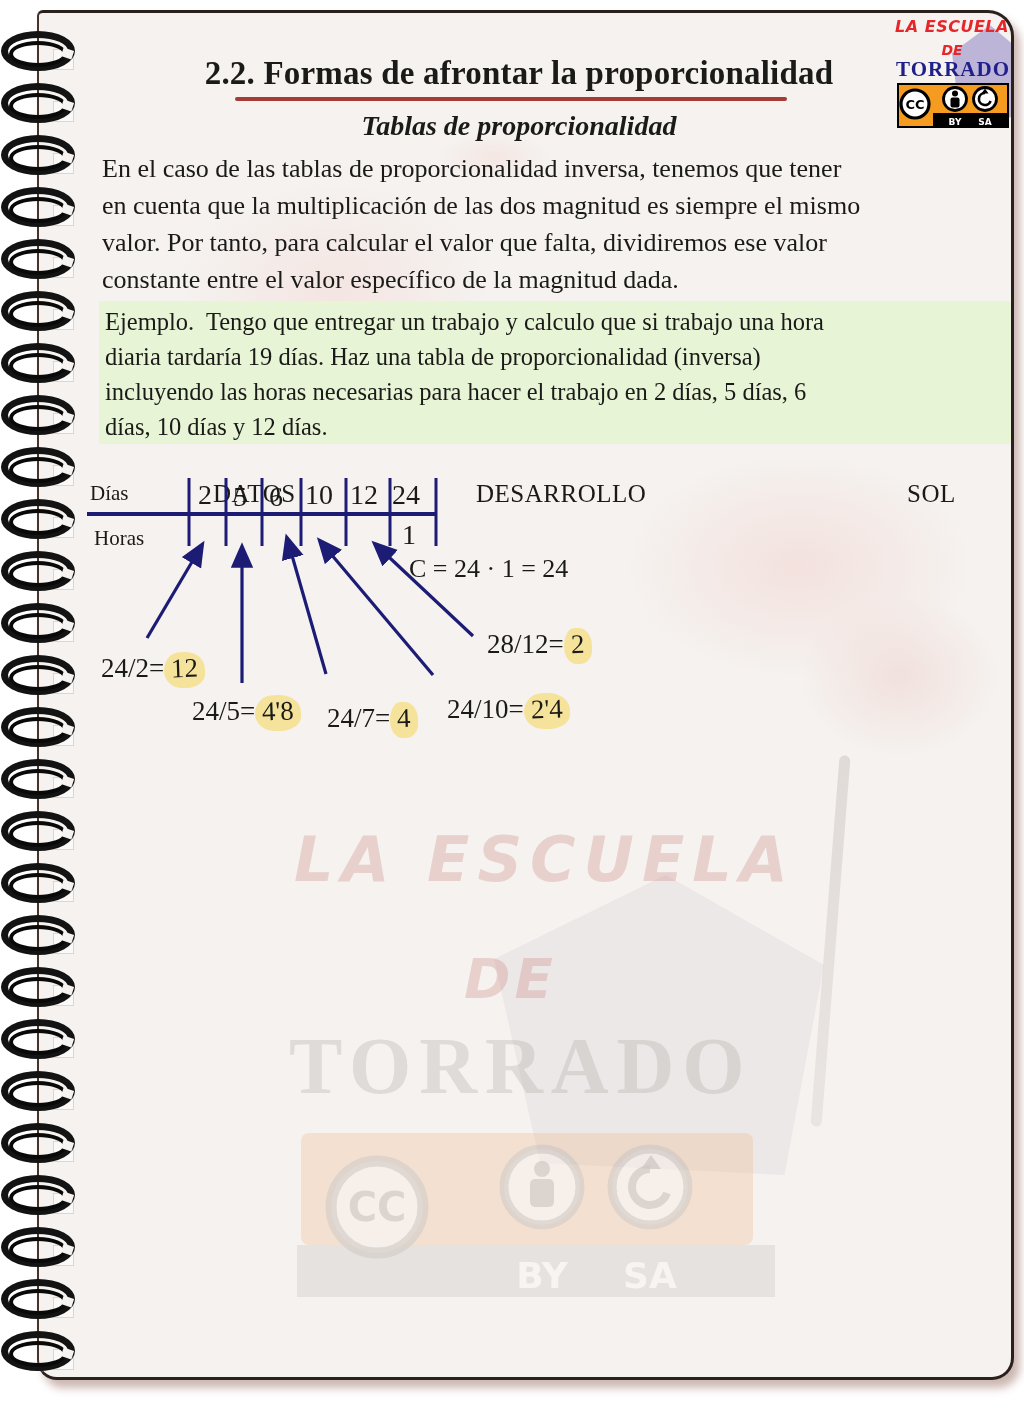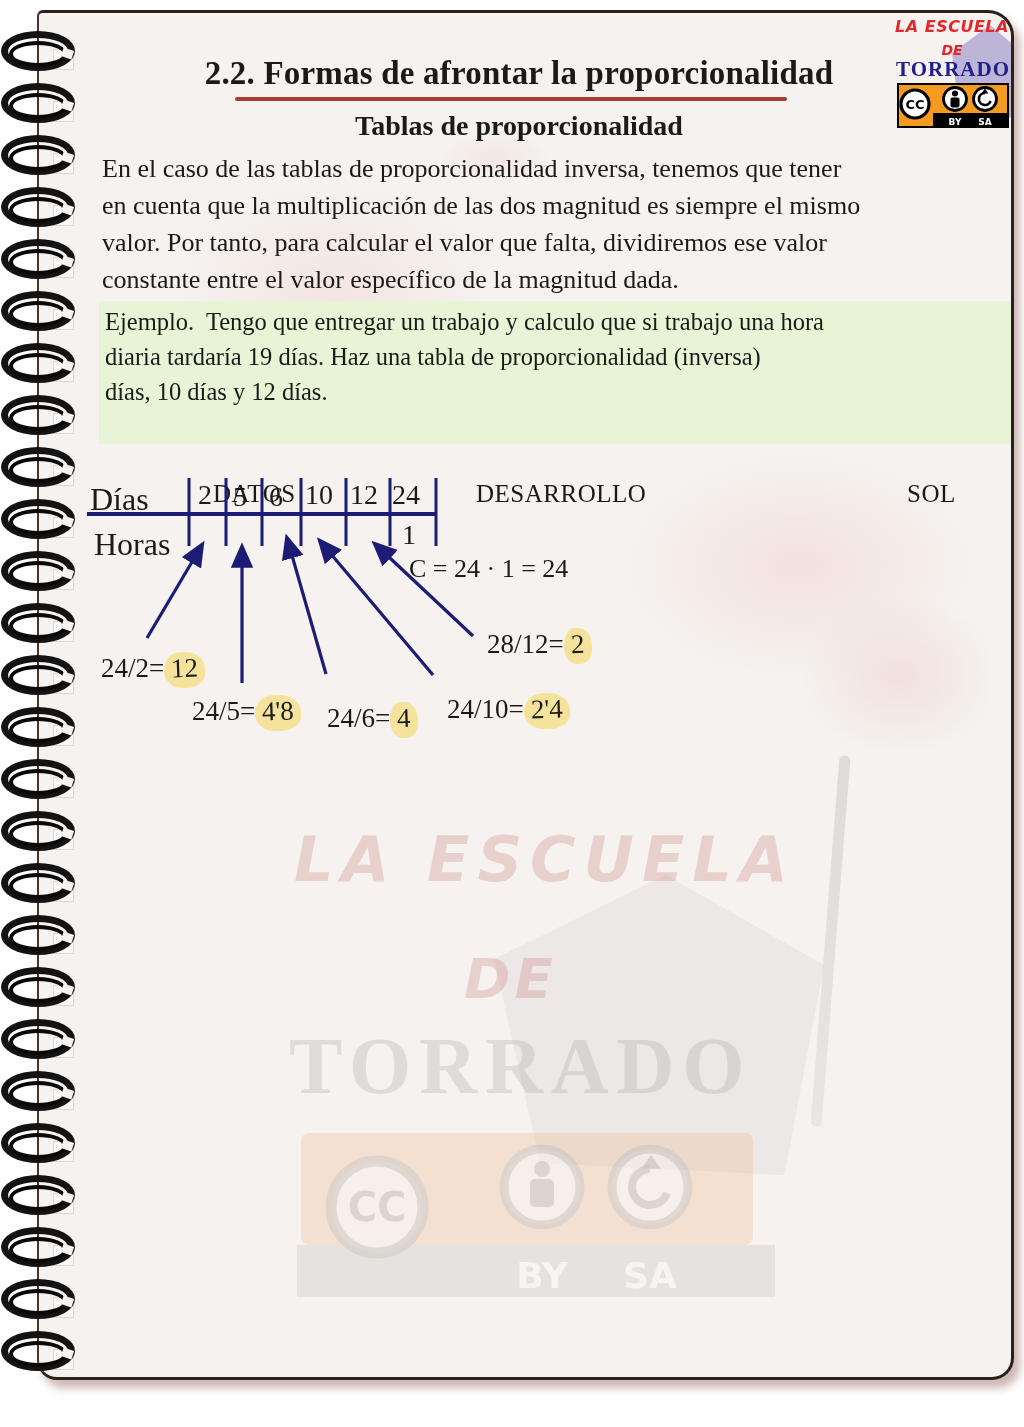--- a/index.html
+++ b/index.html
@@ -15,37 +15,37 @@
   .blob{position:absolute;pointer-events:none;}
   .b1{left:80px;top:128px;width:430px;height:300px;background:radial-gradient(closest-side,rgba(243,219,215,.55),rgba(243,219,215,0) 72%);}
   .b2{left:520px;top:398px;width:480px;height:310px;background:radial-gradient(closest-side,rgba(242,214,210,.6),rgba(242,214,210,0) 72%);}
   .b3{left:726px;top:552px;width:268px;height:220px;background:radial-gradient(closest-side,rgba(240,216,212,.68),rgba(240,216,212,0) 74%);border-radius:40% 60% 55% 45%;}
   .b4{left:786px;top:742px;width:11px;height:372px;background:linear-gradient(rgba(198,190,186,.45),rgba(198,190,186,.25));transform:rotate(4.5deg);border-radius:6px;}
   .b5{left:380px;top:112px;width:150px;height:64px;background:radial-gradient(closest-side,rgba(243,221,217,.55),rgba(243,221,217,0) 75%);}
   
   .title-wrap{left:60px;top:42px;width:840px;text-align:center;}
   .title{font-size:33px;font-weight:bold;letter-spacing:.2px;white-space:nowrap;}
   .underline{left:196px;top:84px;width:552px;height:4px;background:#a43b35;border-radius:2px;}
-  .subtitle{left:60px;top:97px;width:840px;text-align:center;font-size:28px;font-weight:bold;}
+  .subtitle{left:60px;top:97px;width:840px;text-align:center;font-size:28px;font-weight:bold;font-style:italic;}
   
   .pentagon{left:913px;top:12px;width:69px;height:93px;background:#b7b0d6;opacity:.92;
             clip-path:polygon(55% 0,100% 28%,92% 100%,10% 92%,0 30%);}
   .logo-red{font-family:"DejaVu Sans",sans-serif;font-weight:bold;font-style:italic;color:#e5262b;text-align:center;}
   .logo-l1{left:846px;top:4px;width:134px;font-size:16px;letter-spacing:.5px;}
   .logo-l2{left:846px;top:29px;width:134px;font-size:14px;}
   .logo-l3{left:846px;top:44px;width:136px;text-align:center;font-size:21px;font-weight:bold;
            color:#20208a;letter-spacing:1px;font-family:"Liberation Serif",serif;}
   
   .intro{left:63px;top:137px;width:905px;font-size:26px;line-height:37px;}
   
   .example{left:60px;top:288px;width:900px;height:138px;background:#e7f4d6;border-radius:3px;
            padding:3px 6px 2px 6px;font-size:24.5px;line-height:35px;}
   
   .col-head{font-size:25px;letter-spacing:.5px;margin-top:28px;}
-  .tbl-label{font-size:32px;}
+  .tbl-label{font-size:21px;}
   .num{width:40px;text-align:center;font-size:28px;}
   .cline{font-size:26px;}
   .calc{font-size:27px;white-space:nowrap;}
   .hl{display:inline-block;background:#f6e39b;border-radius:45% 55% 50% 50%/60% 55% 45% 55%;
       padding:1px 7px 4px;transform:rotate(-2deg);}
   svg.overlay{position:absolute;left:0;top:0;pointer-events:none;}
   
   .wm-pent{left:455px;top:862px;width:330px;height:300px;background:rgba(203,198,206,.22);
            clip-path:polygon(52% 0,100% 30%,88% 100%,14% 96%,0 28%);}
   .wm-red{font-family:"DejaVu Sans",sans-serif;font-weight:bold;font-style:italic;color:rgba(206,140,134,.33);white-space:nowrap;}
@@ -126,20 +126,21 @@
     <div class="abs intro">
       <div>En el caso de las tablas de proporcionalidad inversa, tenemos que tener</div>
       <div>en cuenta que la multiplicación de las dos magnitud es siempre el mismo</div>
       <div>valor. Por tanto, para calcular el valor que falta, dividiremos ese valor</div>
       <div>constante entre el valor específico de la magnitud dada.</div>
     </div>
 
     <div class="abs example">
       <div>Ejemplo.&nbsp; Tengo que entregar un trabajo y calculo que si trabajo una hora</div>
       <div>diaria tardaría 19 días. Haz una tabla de proporcionalidad (inversa)</div>
+      <div>incluyendo las horas necesarias para hacer el trabajo en 2 días, 5 días, 6</div>
       <div>días, 10 días y 12 días.</div>
     </div>
 
     <div class="abs col-head" style="left:174px;top:439px">DATOS</div>
     <div class="abs col-head" style="left:437px;top:439px">DESARROLLO</div>
     <div class="abs col-head" style="left:868px;top:439px">SOL</div>
 
     <svg class="overlay" style="left:0;top:0" width="972" height="1364" viewBox="0 0 972 1364">
       <defs>
         <marker id="ah" markerWidth="9" markerHeight="8" refX="6.5" refY="3.5" orient="auto">
@@ -171,21 +172,21 @@
     <div class="abs num" style="left:181px;top:468px">5</div>
     <div class="abs num" style="left:217px;top:468px">6</div>
     <div class="abs num" style="left:260px;top:466px">10</div>
     <div class="abs num" style="left:305px;top:466px">12</div>
     <div class="abs num" style="left:347px;top:466px">24</div>
     <div class="abs num" style="left:350px;top:506px">1</div>
     <div class="abs cline" style="left:370px;top:541px">C = 24 · 1 = 24</div>
 
     <div class="abs calc" style="left:62px;top:639px"><span>24/2=</span><span class="hl">12</span></div>
     <div class="abs calc" style="left:153px;top:682px"><span>24/5=</span><span class="hl">4'8</span></div>
-    <div class="abs calc" style="left:288px;top:689px"><span>24/6=</span><span class="hl">4</span></div>
+    <div class="abs calc" style="left:288px;top:689px"><span>24/7=</span><span class="hl">4</span></div>
     <div class="abs calc" style="left:408px;top:680px"><span>24/10=</span><span class="hl">2'4</span></div>
     <div class="abs calc" style="left:448px;top:615px"><span>28/12=</span><span class="hl">2</span></div>
 
   </div>
 
   <div id="rings">
       <div class="hole" style="top: 49px;"></div>
       <div class="ring" style="top: 31px;"></div>
       <div class="hole" style="top: 101px;"></div>
       <div class="ring" style="top: 83px;"></div>

